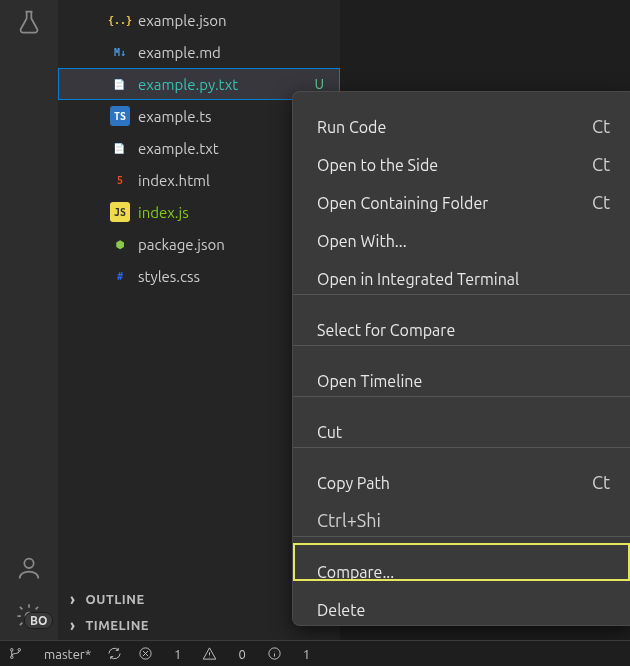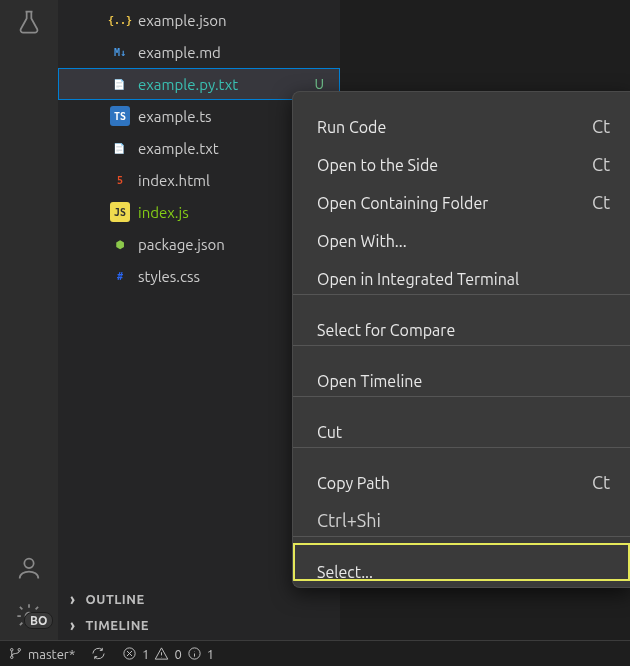--- a/index.html
+++ b/index.html
@@ -141,21 +141,21 @@
   
   .statusbar {
     position: absolute; left: 0; bottom: 0;
     width: 630px; height: 26px;
     background: #1e1e1e;
     border-top: 1px solid #3c3c3c;
     display: flex; align-items: center;
     gap: 16px; padding: 0 8px;
     color: #c5c5c5; font-size: 13px;
   }
-  .sb-item { display: flex; align-items: center; gap: 5px; cursor: pointer;}
+  .sb-item { display: flex; align-items: center; gap: 21px; cursor: pointer;}
   .sb-item svg { width: 15px; height: 15px; stroke: currentColor; fill: none; stroke-width: 1.5; }
 </style>
 </head>
 <body>
 
 <div class="app">
 
   <div class="activitybar">
     <div class="top">
       <div class="activity-icon">
@@ -275,21 +275,25 @@
     <div class="ctx-sep"></div>
     <div class="ctx-item">
       <span>Copy Path</span>
       <span class="kbd">Ct</span>
     </div>
     <div class="ctx-item">
       <span class="kbd">Ctrl+Shi</span>
     </div>
     <div class="ctx-sep"></div>
     <div class="ctx-item highlight">
-      <span>Select...</span>
+      <span>Compare...</span>
+      <span class="kbd"></span>
+    </div>
+    <div class="ctx-item">
+      <span>Delete</span>
       <span class="kbd"></span>
     </div>
   </div>
 
 <div class="statusbar">
   <div class="sb-item">
     <svg viewBox="0 0 24 24">
         <circle cx="6" cy="6" r="2"></circle>
         <circle cx="6" cy="18" r="2"></circle>
         <circle cx="18" cy="6" r="2"></circle>

